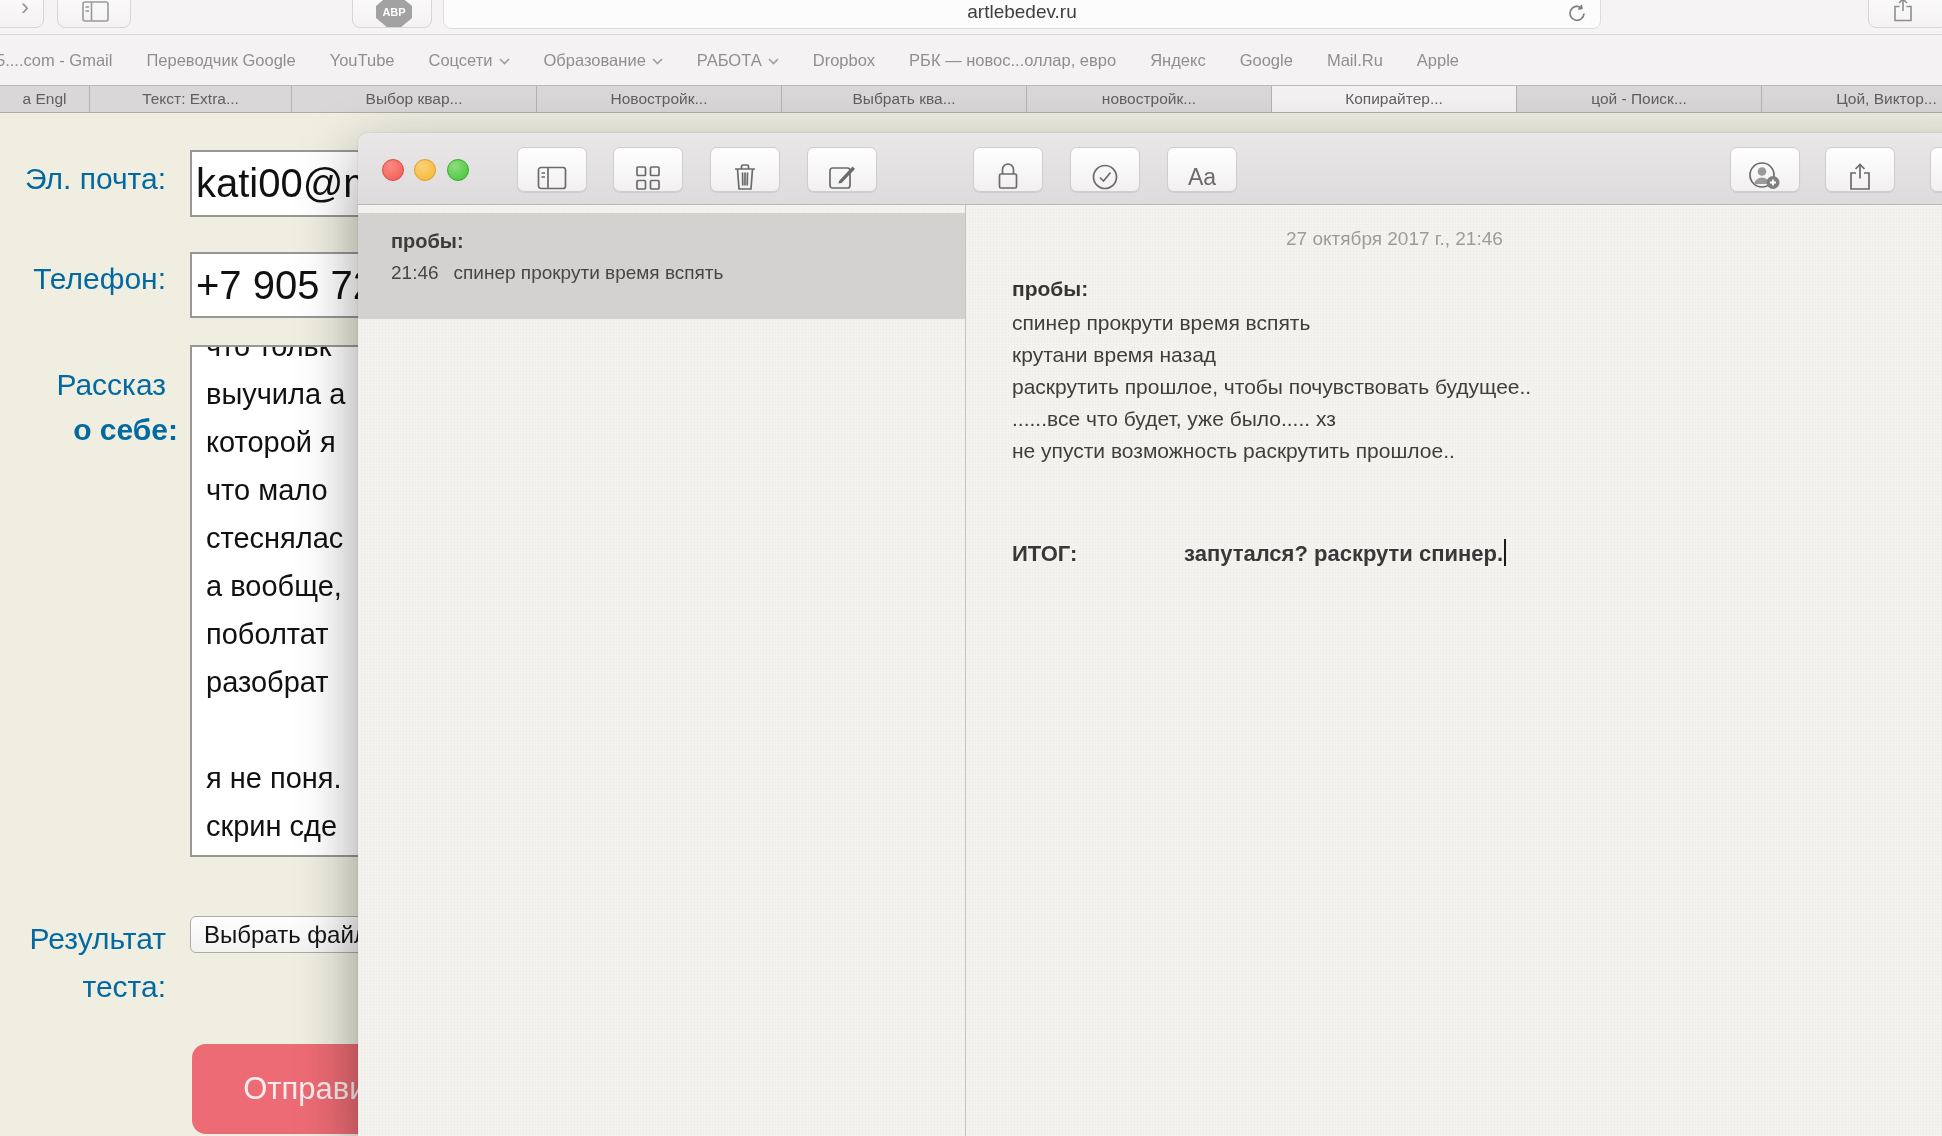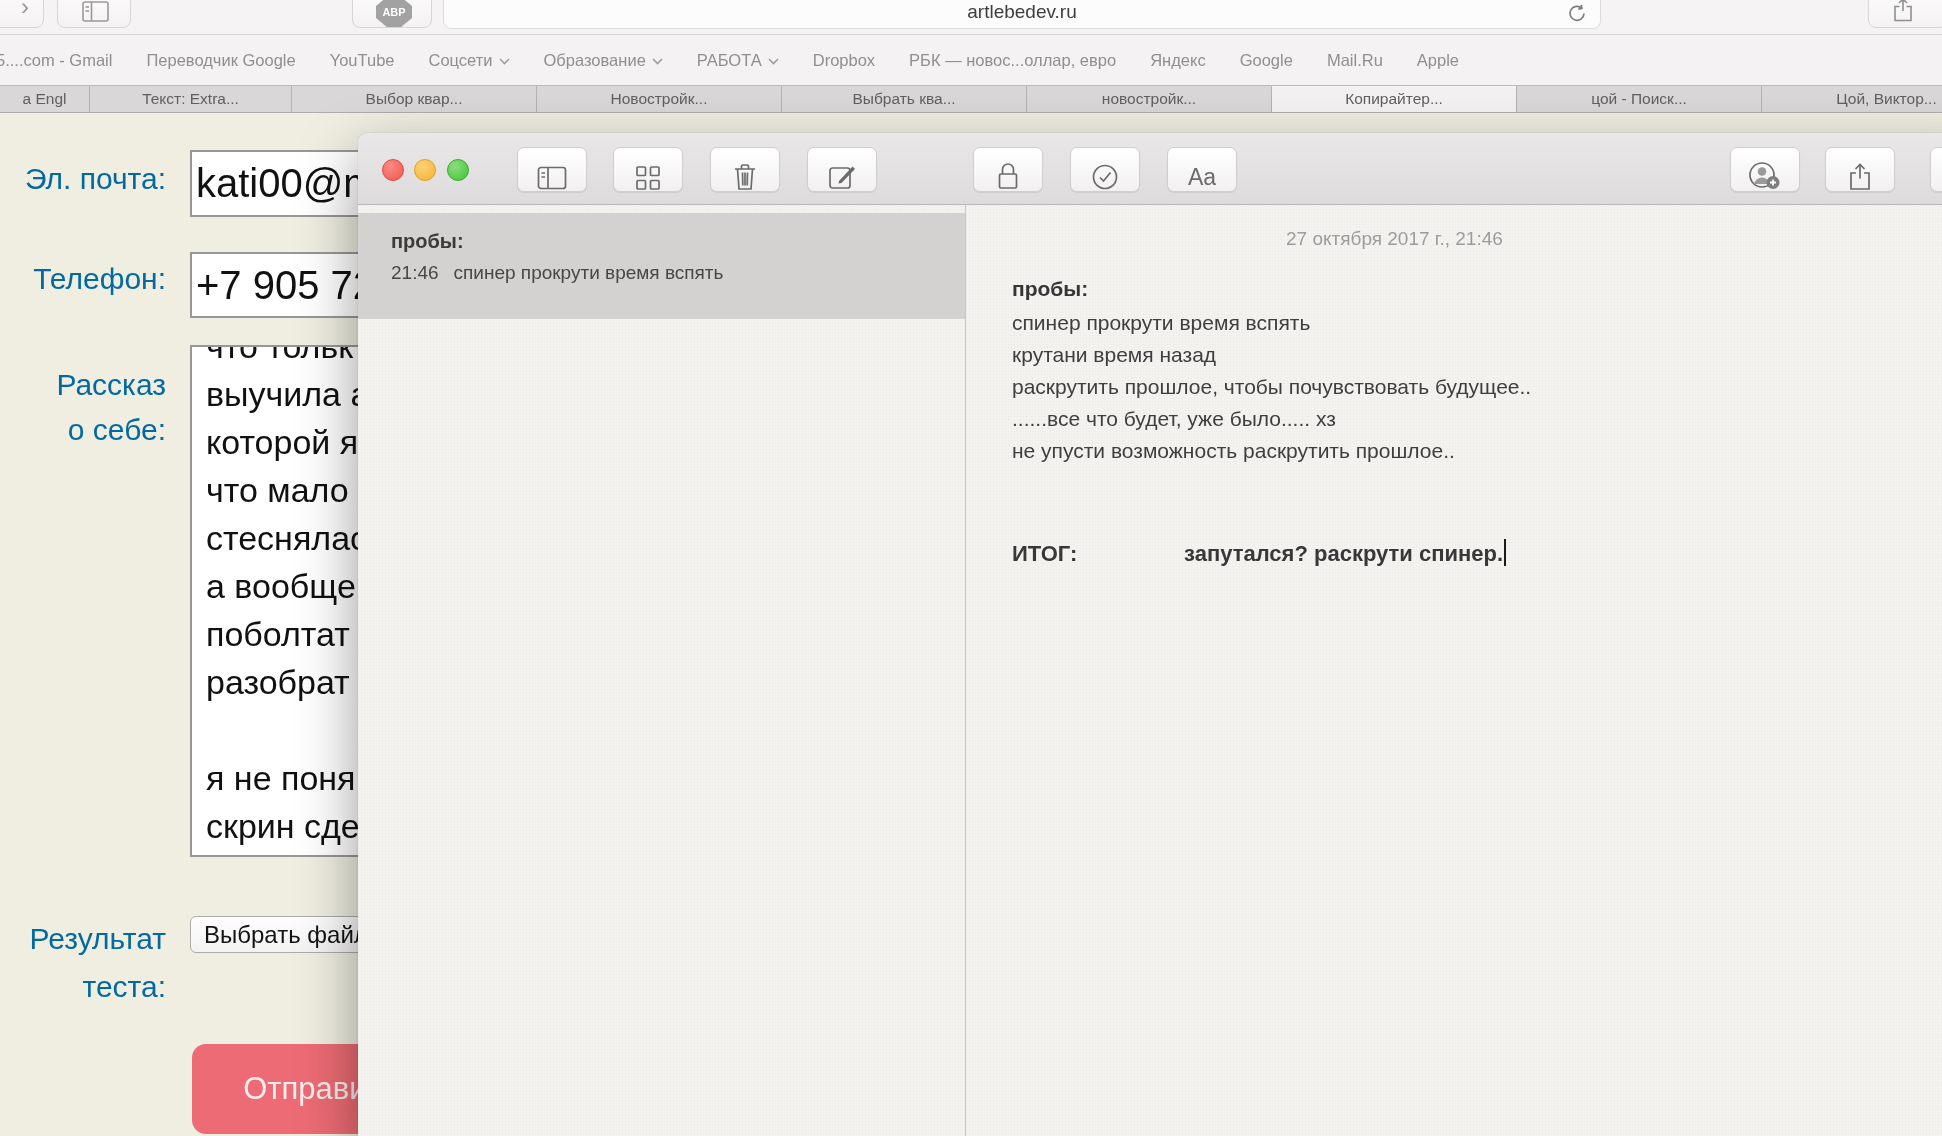--- a/index.html
+++ b/index.html
@@ -45,21 +45,21 @@
   .tab { flex:none; height:100%; display:flex; align-items:center; justify-content:center;
     font-size:15.5px; color:#606060; border-right:1px solid #b3b1b1; overflow:hidden; }
   .tab.active { background:#f3f1f1; }
   .form-label { position:absolute; width:166px; text-align:right;
     font-size:30px; color:#0369a1; }
   .form-input { position:absolute; left:190px; width:240px; background:#fff;
     border:2px solid #979797; font-size:40px; color:#111;
     display:flex; align-items:center; padding-left:4px; white-space:nowrap; overflow:hidden; }
   .textarea { position:absolute; left:190px; top:345px; width:240px; height:512px;
     background:#fff; border:2px solid #979797; overflow:hidden; }
-  .ta-inner { margin-top:-25px; padding-left:14px; font-size:34px; color:#111; }
+  .ta-inner { margin-top:-25px; padding-left:14px; font-size:29px; color:#111; }
   .ta-line { height:48px; line-height:48px; white-space:nowrap; }
   .file-btn { position:absolute; left:190px; top:916px; width:200px; height:37px;
     background:linear-gradient(#fefefe,#f2f2f2); border:1px solid #ababab; border-radius:6px;
     font-size:24px; color:#141414; display:flex; align-items:center; padding-left:13px;
     white-space:nowrap; overflow:hidden; }
   .submit-btn { position:absolute; left:192px; top:1044px; width:240px; height:90px;
     background:#ed6b74; border:none; border-radius:14px; color:#f9edee; font-size:31px;
     display:flex; align-items:center; justify-content:center; white-space:nowrap; }
   
   .notes-win { position:absolute; left:358px; top:133px; width:1640px; height:1010px;
@@ -218,21 +218,21 @@
   <div class="form-input" style="top:150px; height:67px;">
       <span>kati00@m</span>
     </div>
 
   <div class="form-label" style="left:0; top:262px;">Телефон:</div>
   <div class="form-input" style="top:252px; height:66px;">
       <span>+7 905 72</span>
     </div>
 
   <div class="form-label" style="left:0; top:368px;">Рассказ</div>
-  <div class="form-label" style="left:0; top:413px;">о себе:</div>
+  <div class="form-label" style="left:12px; top:413px;font-weight:bold;">о себе:</div>
   <div class="textarea">
     <div class="ta-inner">
       <div class="ta-line">что тольк</div>
       <div class="ta-line">выучила а</div>
       <div class="ta-line">которой я</div>
       <div class="ta-line">что мало</div>
       <div class="ta-line">стеснялас</div>
       <div class="ta-line">а вообще,</div>
       <div class="ta-line">поболтат</div>
       <div class="ta-line">разобрат</div>

